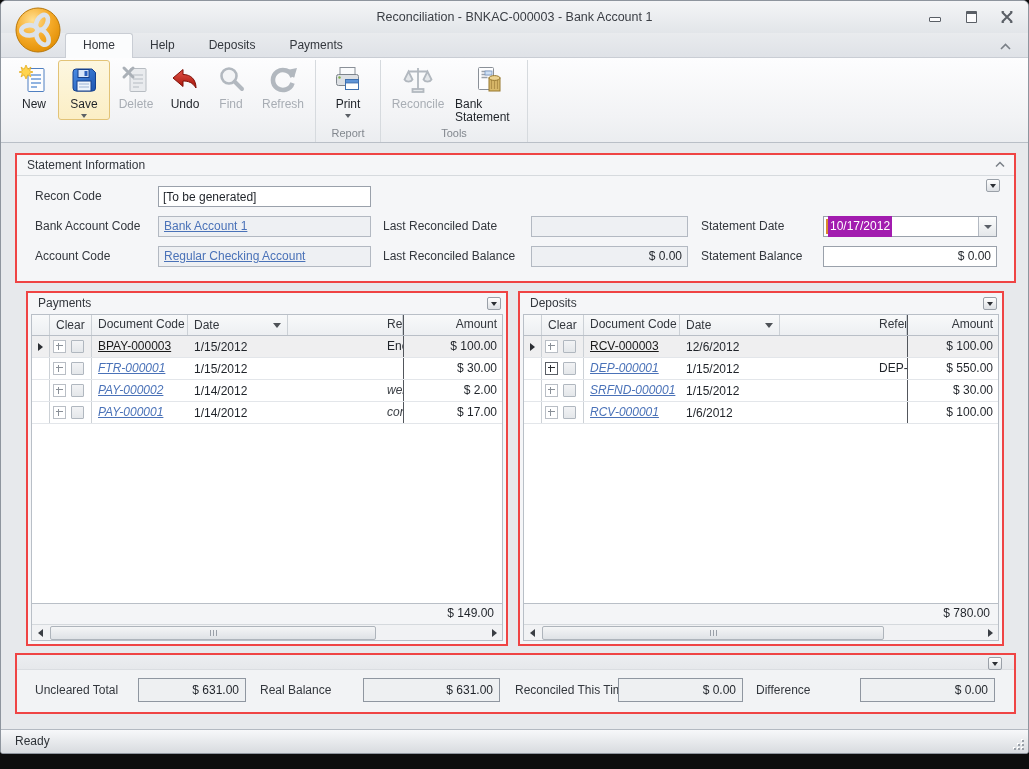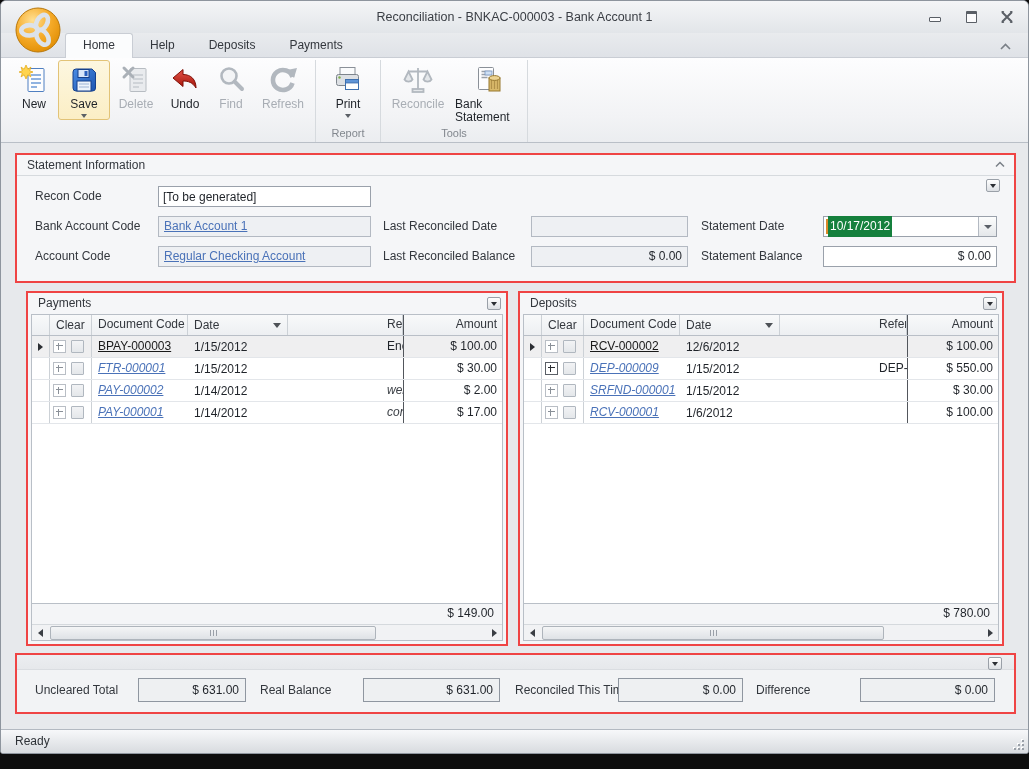--- a/index.html
+++ b/index.html
@@ -84,21 +84,21 @@
   }
   .field.readonly{background:#eef0f3;border-color:#b3b9c2;}
   .field.num{text-align:right;}
   .field a{color:#4a72b8;text-decoration:underline;}
   .field-input{
     position:absolute;height:21px;box-sizing:border-box;border:1px solid #9aa1ab;background:#fff;
     font-family:inherit;font-size:12px;padding:0 4px;color:#1f2329;outline:none;
   }
   .sd-field{display:flex;align-items:center;padding:0 0 0 2px;}
   .sd-caret{width:2px;height:15px;background:#d98a2b;}
-  .sd-sel{background:#15803d;color:#fff;padding:1px 2px;}
+  .sd-sel{background:#a21caf;color:#fff;padding:1px 2px;}
   .sd-btn{
     margin-left:auto;width:17px;height:19px;border-left:1px solid #b3b9c2;
     background:linear-gradient(#fcfdfd,#e4e7ea);display:flex;align-items:center;justify-content:center;
   }
   .sd-btn i{width:0;height:0;border-left:4px solid transparent;border-right:4px solid transparent;border-top:4px solid #5a6068;}
   
   .grid-panel .panel-title .menu-box{right:5px;top:4px;}
   #payments-panel{left:25px;top:290px;width:482px;height:355px;}
   #deposits-panel{left:517px;top:290px;width:486px;height:355px;}
   .grid{
@@ -531,34 +531,34 @@
       </div>
 
       <div class="grow selrow">
         <div class="c-sel">
             <span class="rowptr"></span>
           </div>
         <div class="c-clear">
             <span class="exp"></span>
             <span class="cb"></span>
           </div>
-        <div class="c-doc"><a class="doclink cur">RCV-000002</a></div>
+        <div class="c-doc"><a class="doclink cur">RCV-000003</a></div>
         <div class="c-date">12/6/2012</div>
         <div class="c-ref1"></div>
         <div class="c-ref2"></div>
         <div class="c-amt">$ 100.00</div>
       </div>
 
       <div class="grow">
         <div class="c-sel"></div>
         <div class="c-clear">
             <span class="exp dark"></span>
             <span class="cb"></span>
           </div>
-        <div class="c-doc"><a class="doclink">DEP-000009</a></div>
+        <div class="c-doc"><a class="doclink">DEP-000001</a></div>
         <div class="c-date">1/15/2012</div>
         <div class="c-ref1"></div>
         <div class="c-ref2">DEP-0</div>
         <div class="c-amt">$ 550.00</div>
       </div>
 
       <div class="grow">
         <div class="c-sel"></div>
         <div class="c-clear">
             <span class="exp"></span>

